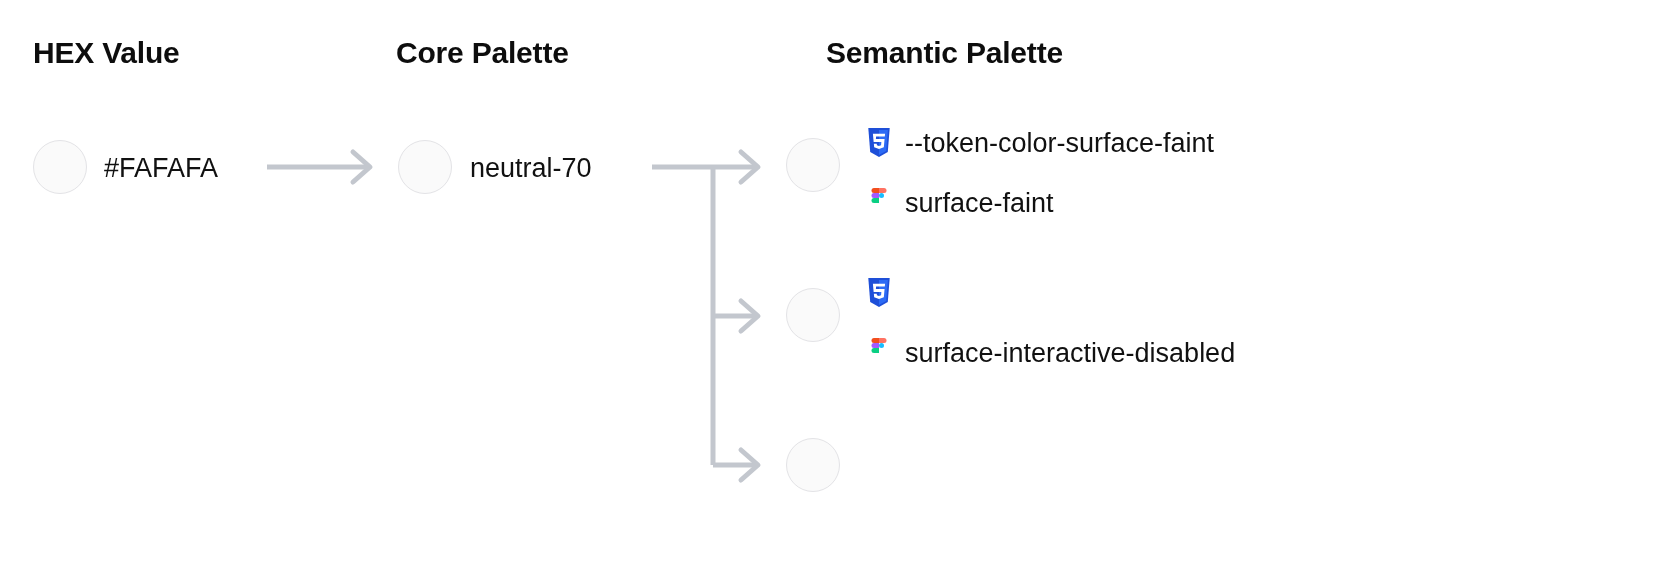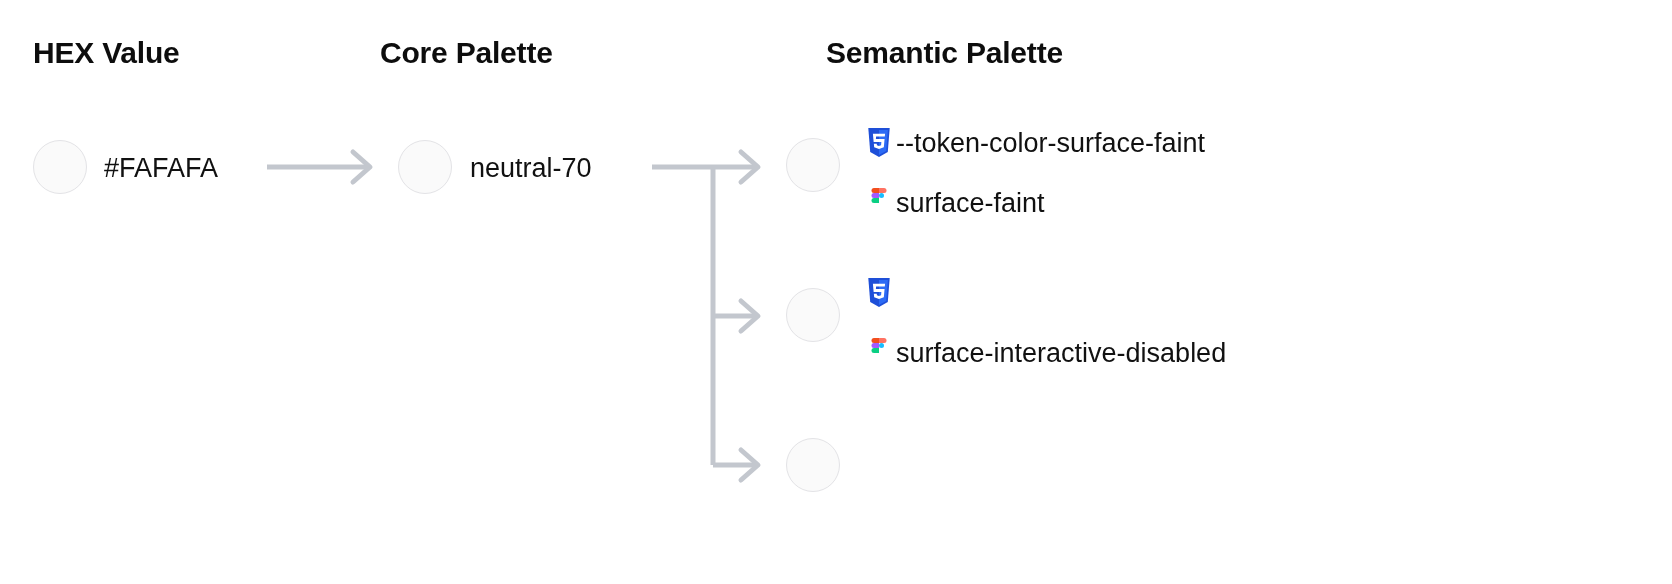--- a/index.html
+++ b/index.html
@@ -29,21 +29,21 @@
     position: absolute;
     font-family: "Liberation Sans", sans-serif;
     font-weight: bold;
     font-size: 30px;
     line-height: 34px;
     letter-spacing: -0.2px;
     color: #0d0d0d;
     white-space: nowrap;
   }
   .col-heading.c1 { left: 33px;  top: 36px; }
-  .col-heading.c2 { left: 380px; top: 36px; }
+  .col-heading.c2 { left: 396px; top: 36px; }
   .col-heading.c3 { left: 786px; top: 36px; margin-left: 40px; }
 
   
   .swatch {
     position: absolute;
     width: 54px;
     height: 54px;
     border-radius: 50%;
     background: #FAFAFA;
     border: 1.5px solid #E3E3E6;
@@ -84,21 +84,21 @@
     width: 790px;
   }
   .token-row.r1 { top: 113px; }
   .token-row.r2 { top: 263px; }
   .token-row.r3 { top: 413px; }
 
   .token-line {
     display: flex;
     align-items: center;
     height: 60px;
-    gap: 4px;
+    gap: 13px;
   }
 
   .token-icon {
     flex: 0 0 auto;
     width: 26px;
     height: 30px;
     display: block;
   }
 
   .token-text {

